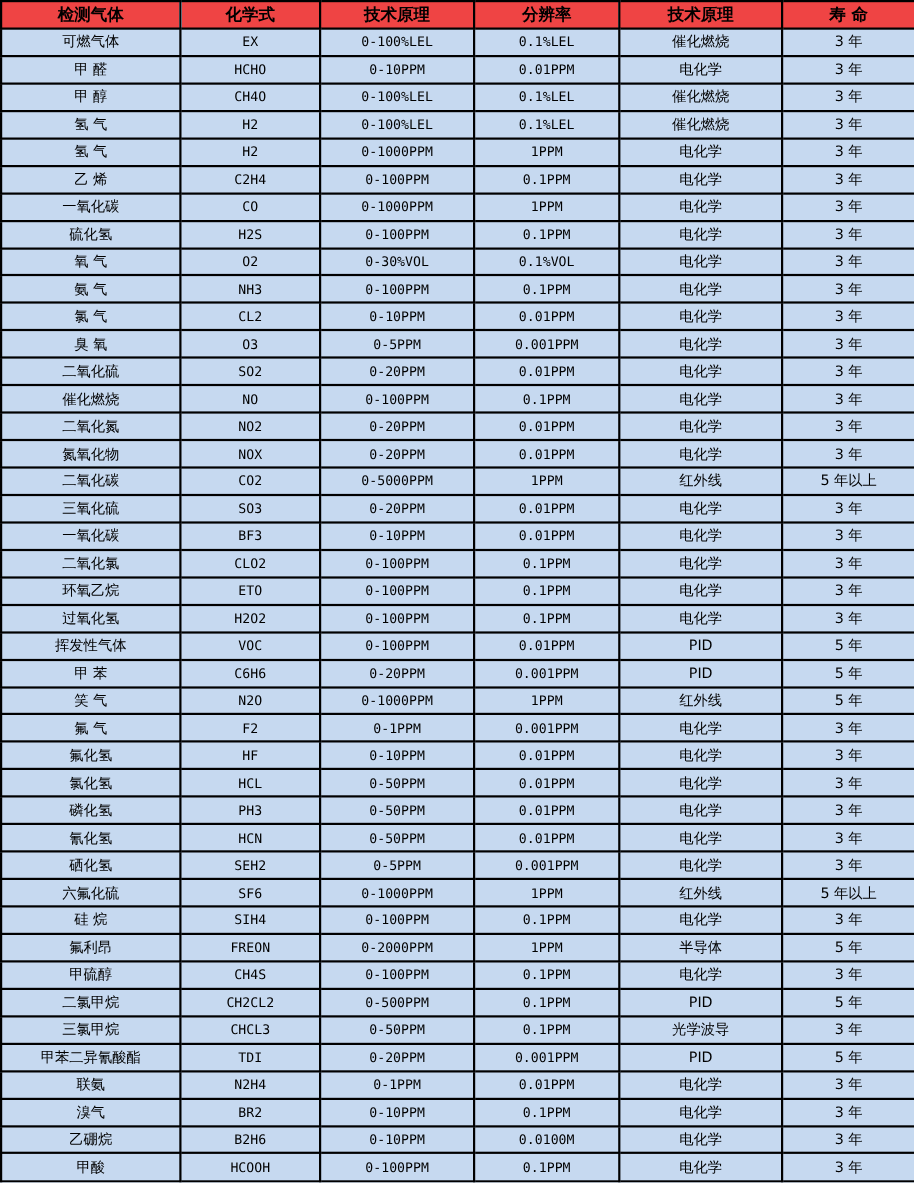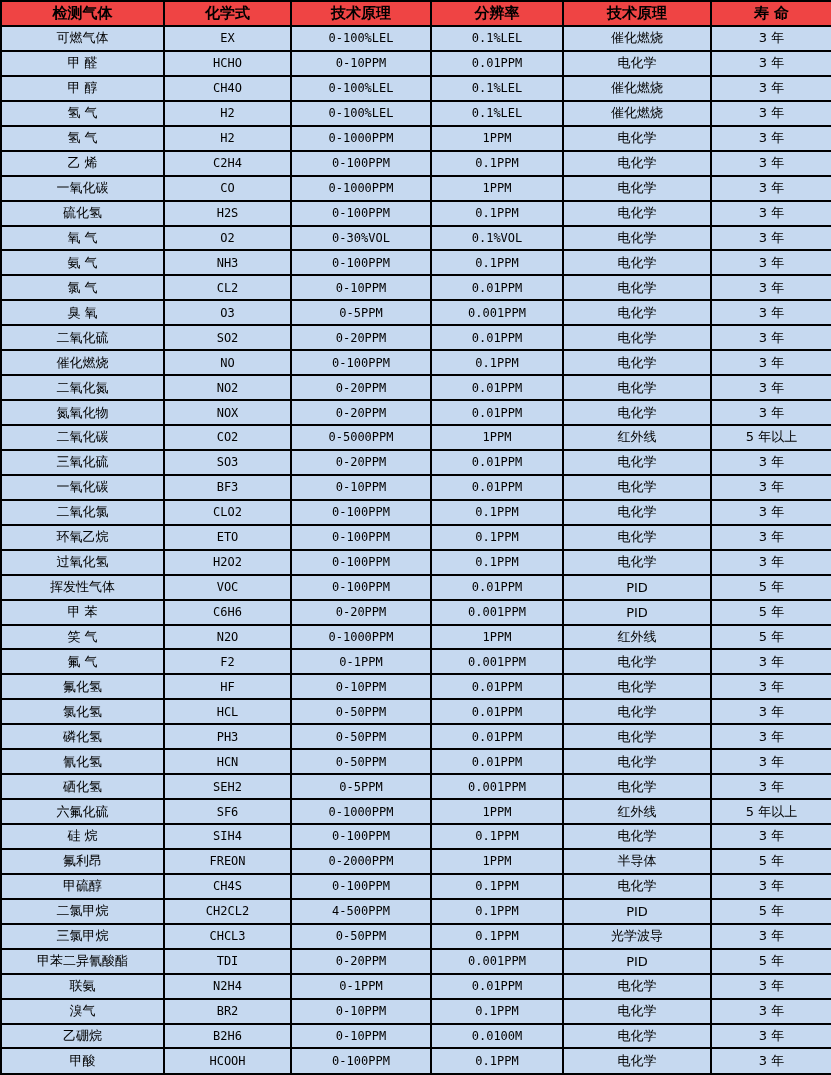--- a/index.html
+++ b/index.html
@@ -345,21 +345,21 @@
         <td>甲硫醇</td>
         <td class="latin">CH4S</td>
         <td class="latin">0-100PPM</td>
         <td class="latin">0.1PPM</td>
         <td>电化学</td>
         <td>3 年</td>
       </tr>
       <tr>
         <td>二氯甲烷</td>
         <td class="latin">CH2CL2</td>
-        <td class="latin">4-500PPM</td>
+        <td class="latin">0-500PPM</td>
         <td class="latin">0.1PPM</td>
         <td>PID</td>
         <td>5 年</td>
       </tr>
       <tr>
         <td>三氯甲烷</td>
         <td class="latin">CHCL3</td>
         <td class="latin">0-50PPM</td>
         <td class="latin">0.1PPM</td>
         <td>光学波导</td>

